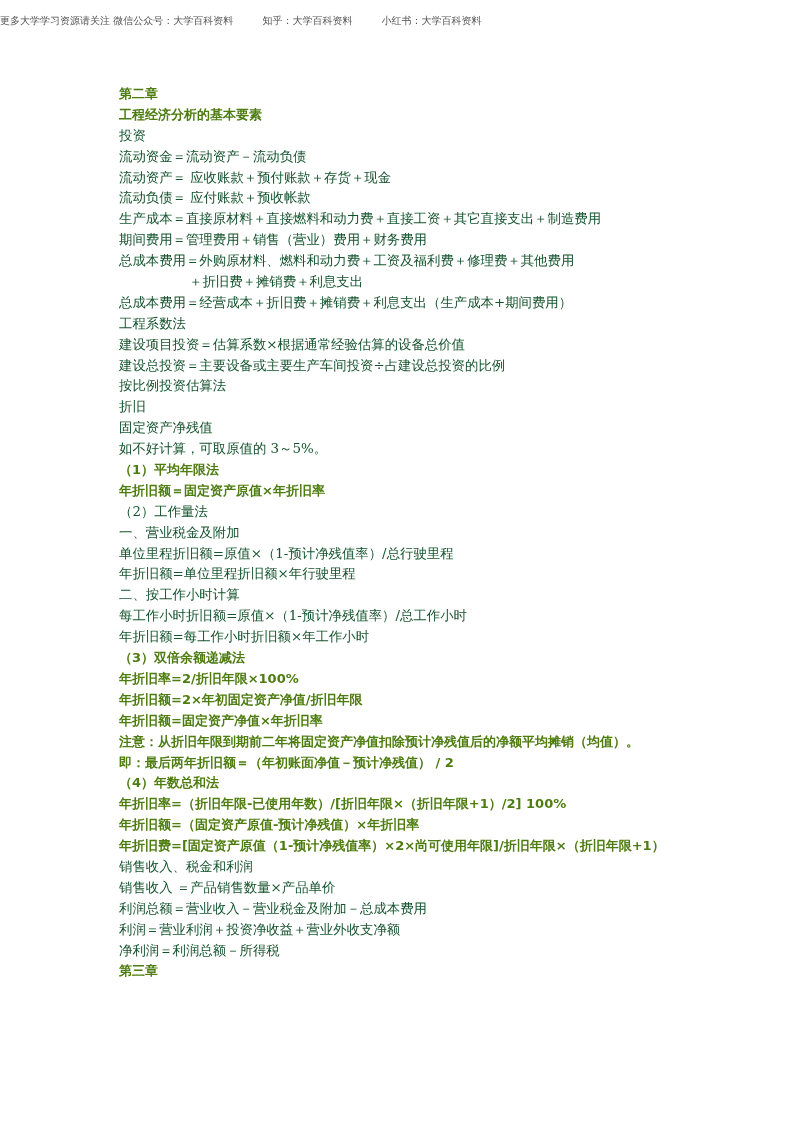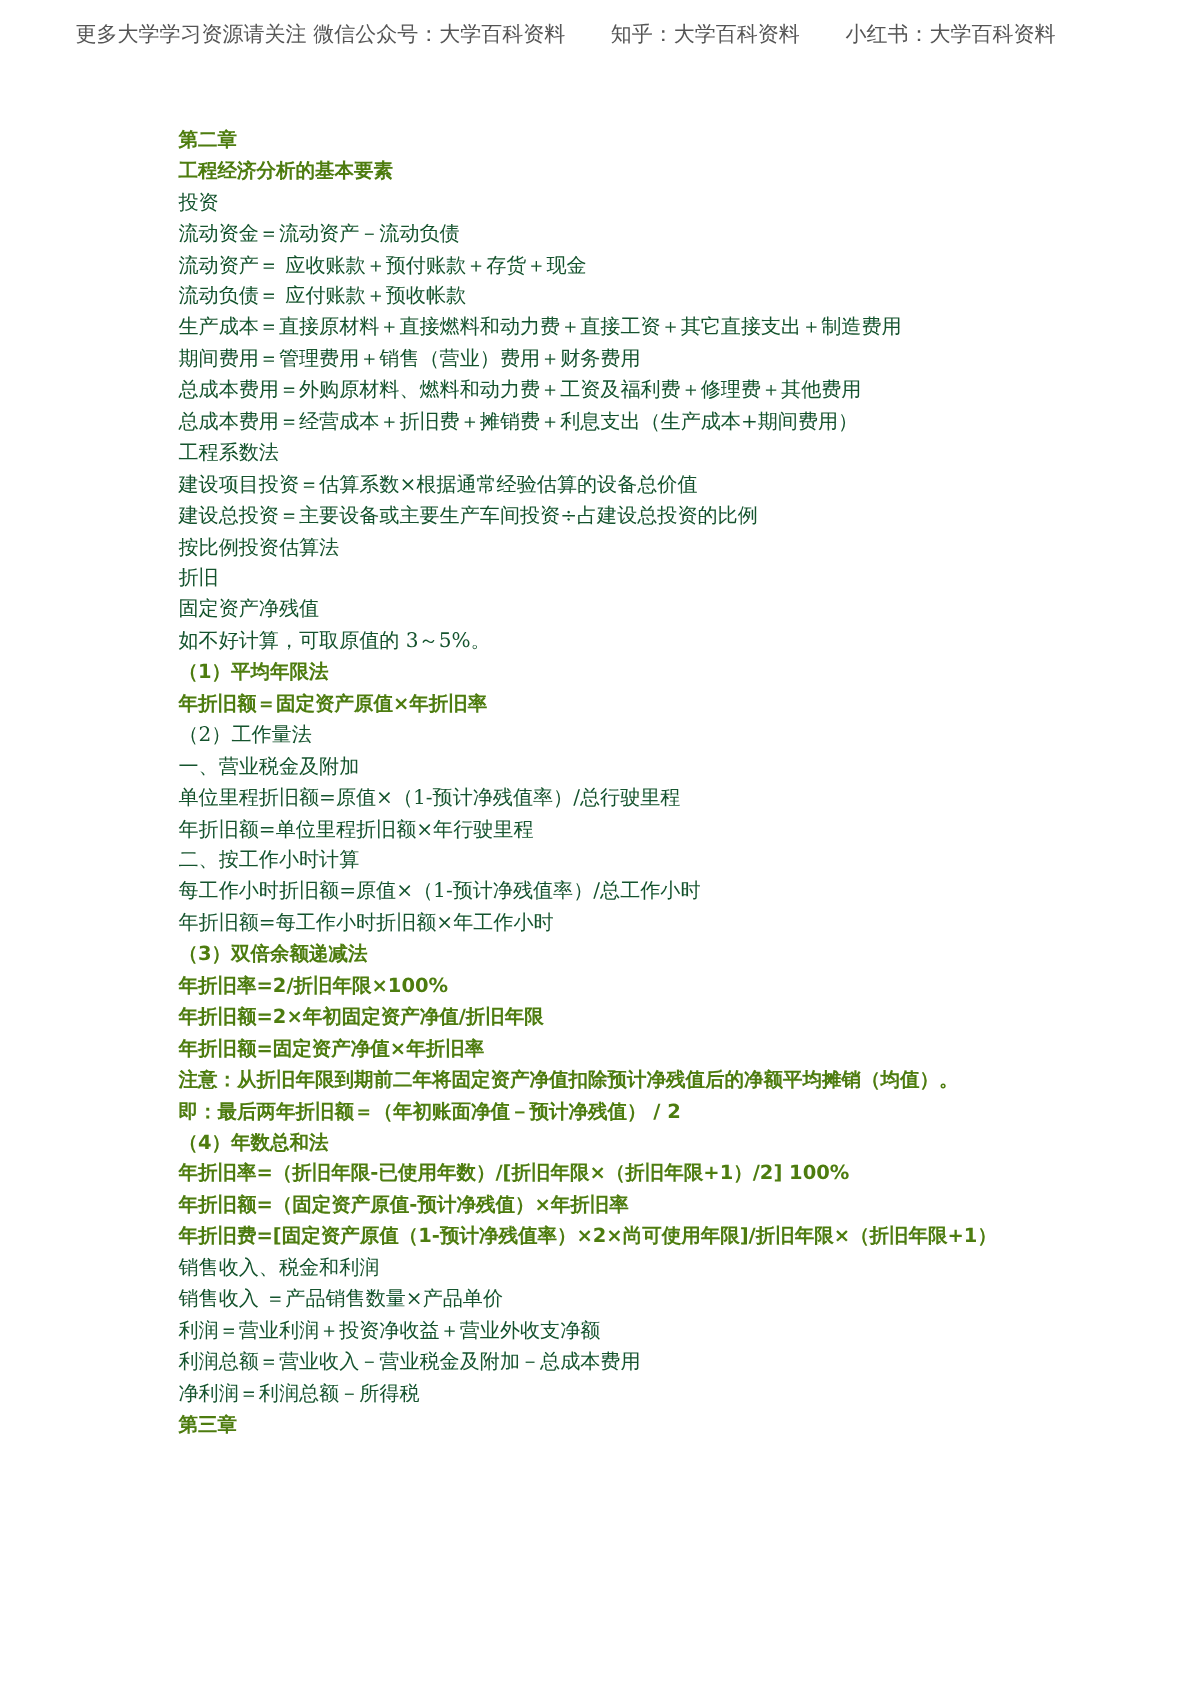--- a/index.html
+++ b/index.html
@@ -1,19 +1,19 @@
 <!DOCTYPE html>
 <html><head>
 <meta charset="utf-8">
 <style>
   html, body { margin: 0; padding: 0; background: #ffffff; }
   body { width: 793px; height: 1122px; position: relative; overflow: hidden;
          font-family: "DejaVu Serif", "Liberation Serif", serif; color: #262626; }
-  .header { position: absolute; top: 14px; left: 0; width: 754px; text-align: center;
-            font-size: 14px; color: #555; white-space: nowrap; }
+  .header { position: absolute; top: 14px; left: 0; width: 754px; text-align: left;
+            font-size: 10px; color: #555; white-space: nowrap; }
   .header span { display: inline-block; }
   .header .g1 { margin-right: 26px; }
   .header .g2 { margin-right: 26px; }
   .doc { position: absolute; top: 84px; left: 119px; width: 600px; }
   .line { font-size: 13.4px; line-height: 20.9px; height: 20.9px; white-space: nowrap; color: #14532d; }
   .line.bold { font-family: "DejaVu Sans", "Liberation Sans", sans-serif; font-weight: bold; color: #4d7c0f; font-size: 13px; }
   .line.indent { padding-left: 70px; }
 </style>
 </head>
 <body>
@@ -27,20 +27,21 @@
 <div class="doc" id="doc">
     <div class="line bold">第二章</div>
     <div class="line bold">工程经济分析的基本要素</div>
     <div class="line">投资</div>
     <div class="line">流动资金＝流动资产－流动负债</div>
     <div class="line">流动资产＝ 应收账款＋预付账款＋存货＋现金</div>
     <div class="line">流动负债＝ 应付账款＋预收帐款</div>
     <div class="line">生产成本＝直接原材料＋直接燃料和动力费＋直接工资＋其它直接支出＋制造费用</div>
     <div class="line">期间费用＝管理费用＋销售（营业）费用＋财务费用</div>
     <div class="line">总成本费用＝外购原材料、燃料和动力费＋工资及福利费＋修理费＋其他费用</div>
+    <div class="line indent">＋折旧费＋摊销费＋利息支出</div>
     <div class="line">总成本费用＝经营成本＋折旧费＋摊销费＋利息支出（生产成本+期间费用）</div>
     <div class="line">工程系数法</div>
     <div class="line">建设项目投资＝估算系数×根据通常经验估算的设备总价值</div>
     <div class="line">建设总投资＝主要设备或主要生产车间投资÷占建设总投资的比例</div>
     <div class="line">按比例投资估算法</div>
     <div class="line">折旧</div>
     <div class="line">固定资产净残值</div>
     <div class="line">如不好计算，可取原值的 3～5%。</div>
     <div class="line bold">（1）平均年限法</div>
     <div class="line bold">年折旧额＝固定资产原值×年折旧率</div>
@@ -56,17 +57,17 @@
     <div class="line bold">年折旧额=2×年初固定资产净值/折旧年限</div>
     <div class="line bold">年折旧额=固定资产净值×年折旧率</div>
     <div class="line bold">注意：从折旧年限到期前二年将固定资产净值扣除预计净残值后的净额平均摊销（均值）。</div>
     <div class="line bold">即：最后两年折旧额＝（年初账面净值－预计净残值） / 2</div>
     <div class="line bold">（4）年数总和法</div>
     <div class="line bold">年折旧率=（折旧年限-已使用年数）/[折旧年限×（折旧年限+1）/2] 100%</div>
     <div class="line bold">年折旧额=（固定资产原值-预计净残值）×年折旧率</div>
     <div class="line bold">年折旧费=[固定资产原值（1-预计净残值率）×2×尚可使用年限]/折旧年限×（折旧年限+1）</div>
     <div class="line">销售收入、税金和利润</div>
     <div class="line">销售收入 ＝产品销售数量×产品单价</div>
+    <div class="line">利润总额＝营业收入－营业税金及附加－总成本费用</div>
     <div class="line">利润＝营业利润＋投资净收益＋营业外收支净额</div>
-    <div class="line">利润总额＝营业收入－营业税金及附加－总成本费用</div>
     <div class="line">净利润＝利润总额－所得税</div>
     <div class="line bold">第三章</div>
   </div>
 
 </body></html>

